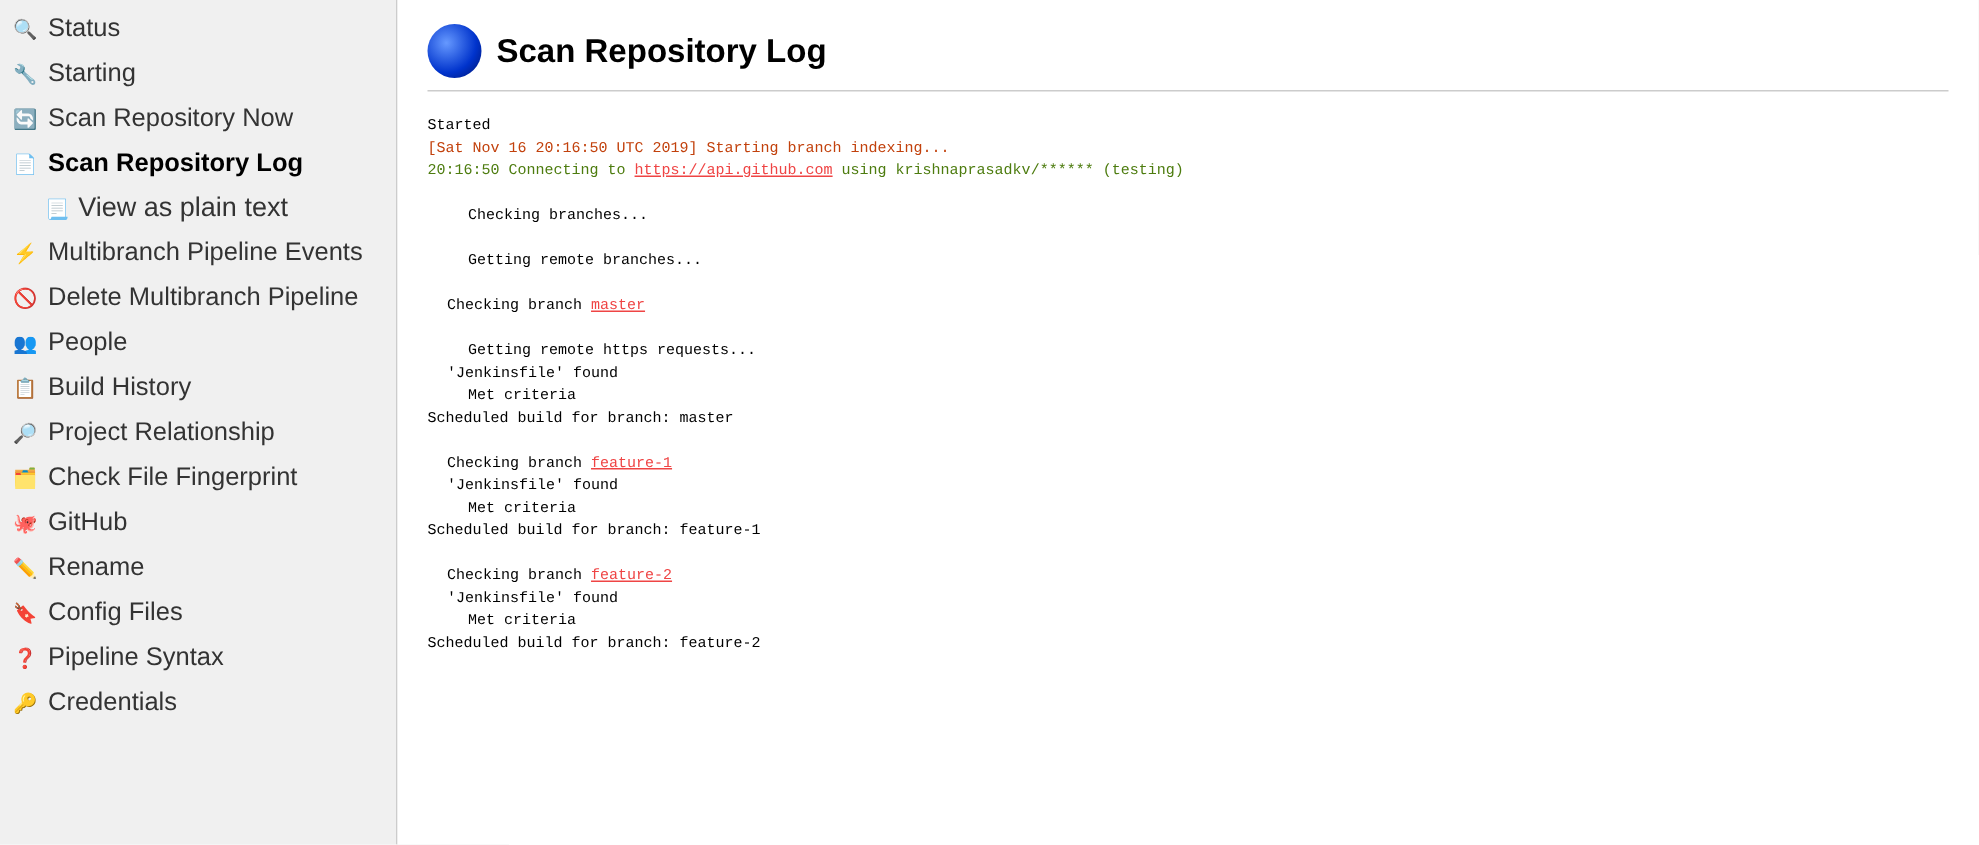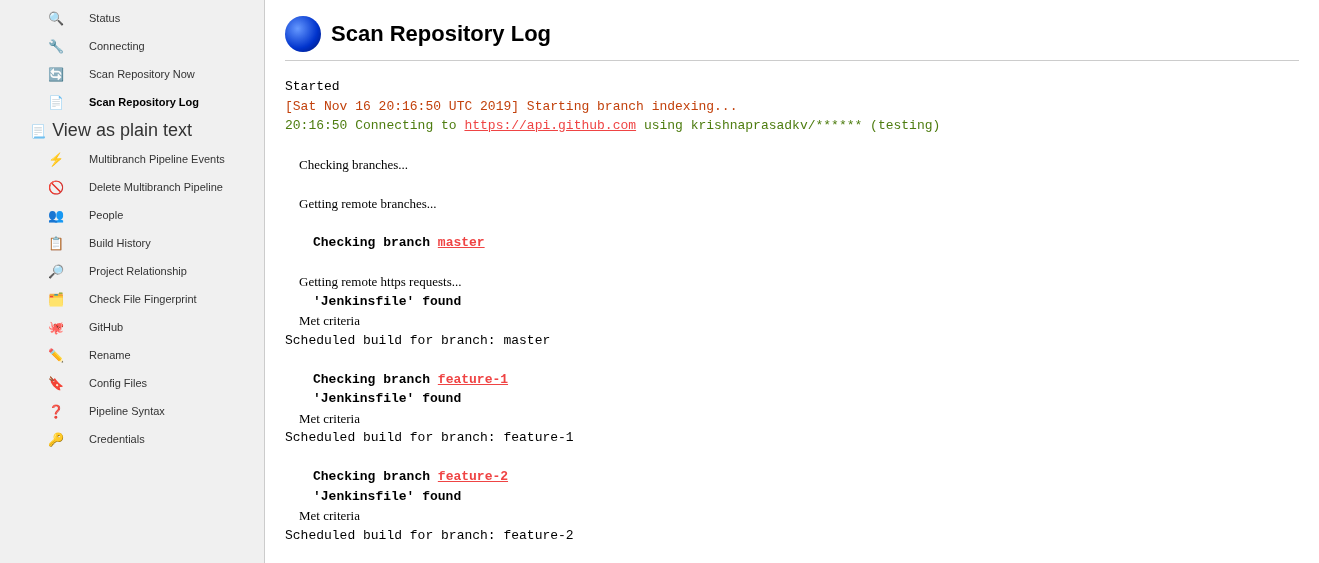--- a/index.html
+++ b/index.html
@@ -22,23 +22,22 @@
       padding-top: 4px;
     }
 
     .sidebar-item {
       display: flex;
       align-items: center;
       padding: 5px 8px;
       cursor: pointer;
       color: #333;
       text-decoration: none;
-      font-size: 11px;
-      gap: 24px;
-      margin-left: 39px;
+      font-size: 17px;
+      gap: 6px;
     }
     .sidebar-item.active {
       font-weight: bold;
       color: #000;
     }
 
     .sidebar-item .icon {
       width: 18px;
       height: 18px;
       flex-shrink: 0;
@@ -76,35 +75,35 @@
     }
 
     .page-header h1 {
       font-size: 22px;
       font-weight: bold;
       color: #000;
     }
 
     .log-content {
       font-family: 'Courier New', Courier, monospace;
-      font-size: 13px;
+      font-size: 10px;
       color: #000;
       line-height: 1.5;
     }
 
     .log-content a {
       color: #ef4444;
       text-decoration: underline;
     }
 
     .log-started { color: #000; }
     .log-timestamp { color: #c2410c; }
     .log-connect { color: #4d7c0f; }
-    .log-indent1 { margin-left: 14px; font-family: Liberation Serif, serif; }
-    .log-indent2 { margin-left: 28px; font-weight: bold; }
+    .log-indent1 { margin-left: 27px; }
+    .log-indent2 { margin-left: 13px; }
 
     
     .icon-magnifier::before { content: '🔍'; font-size: 13px; }
     .icon-wrench::before { content: '🔧'; font-size: 13px; }
     .icon-refresh::before { content: '🔄'; font-size: 13px; }
     .icon-doc-gear::before { content: '📄'; font-size: 13px; }
     .icon-doc-plain::before { content: '📃'; font-size: 13px; }
     .icon-lightning::before { content: '⚡'; font-size: 13px; }
     .icon-cancel::before { content: '🚫'; font-size: 13px; }
     .icon-people::before { content: '👥'; font-size: 13px; }
@@ -132,21 +131,21 @@
 
 <div id="sidebar">
 
   <div class="sidebar-item">
     <span class="icon icon-magnifier"></span>
     <span>Status</span>
   </div>
 
   <div class="sidebar-item">
     <span class="icon icon-wrench"></span>
-    <span>Connecting</span>
+    <span>Starting</span>
   </div>
 
   <div class="sidebar-item">
     <span class="icon icon-refresh"></span>
     <span>Scan Repository Now</span>
   </div>
 
   <div class="sidebar-item active">
     <span class="icon icon-doc-gear"></span>
     <span>Scan Repository Log</span>

